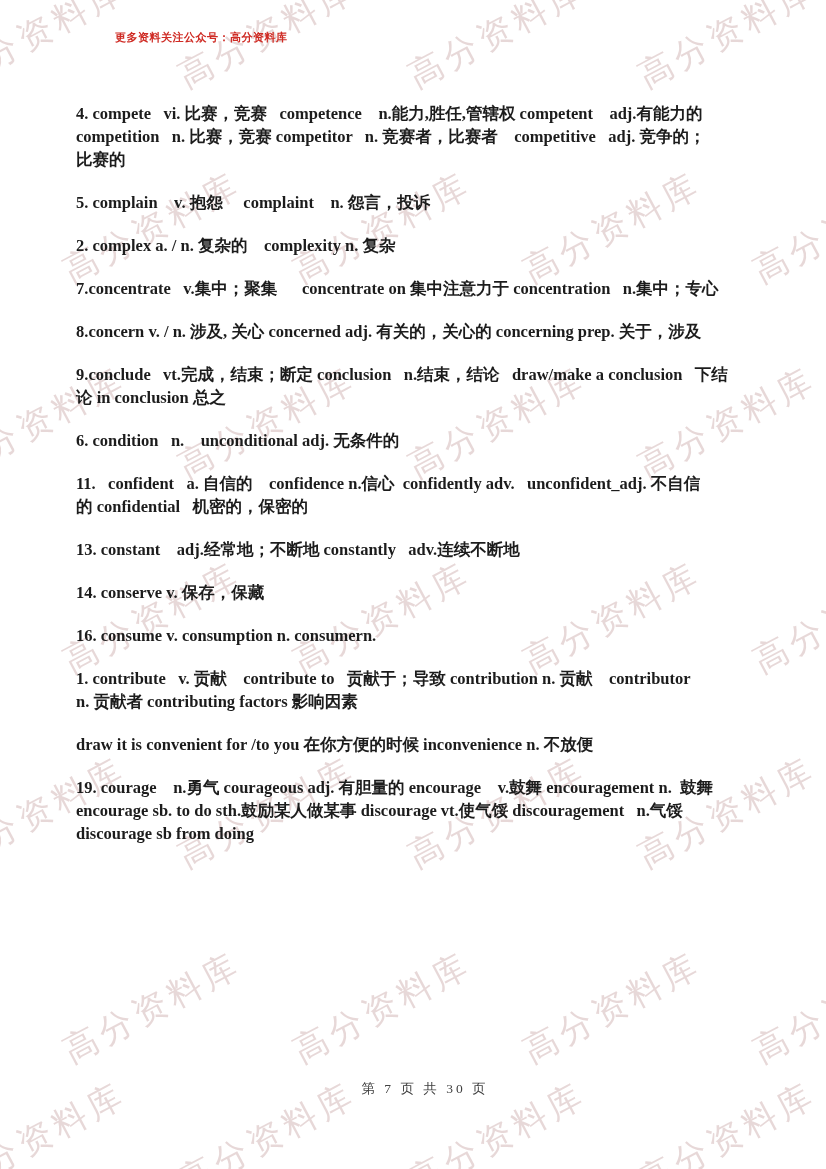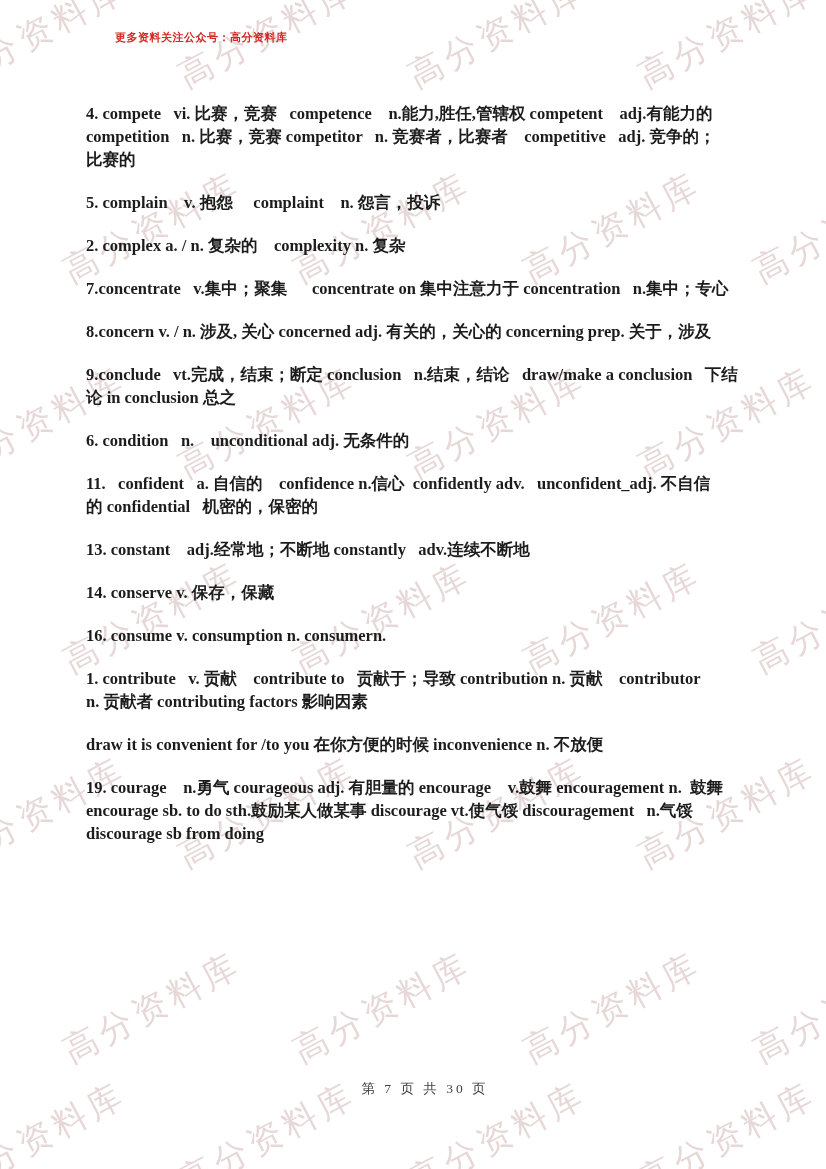--- a/index.html
+++ b/index.html
@@ -42,21 +42,21 @@
     left: 75px;
     top: 102px;
     width: 674px;
     z-index: 2;
   }
   .entry {
     font-size: 16.5px;
     line-height: 23px;
     font-weight: 700;
     color: #1c1c1c;
-    margin: 0 0 20px 11px;
+    margin: 0 0 20px 1px;
     white-space: pre-wrap;
     word-break: break-word;
   }
   .footer {
     position: absolute;
     left: 12px;
     top: 1080px;
     width: 100%;
     text-align: center;
     font-size: 13.5px;

